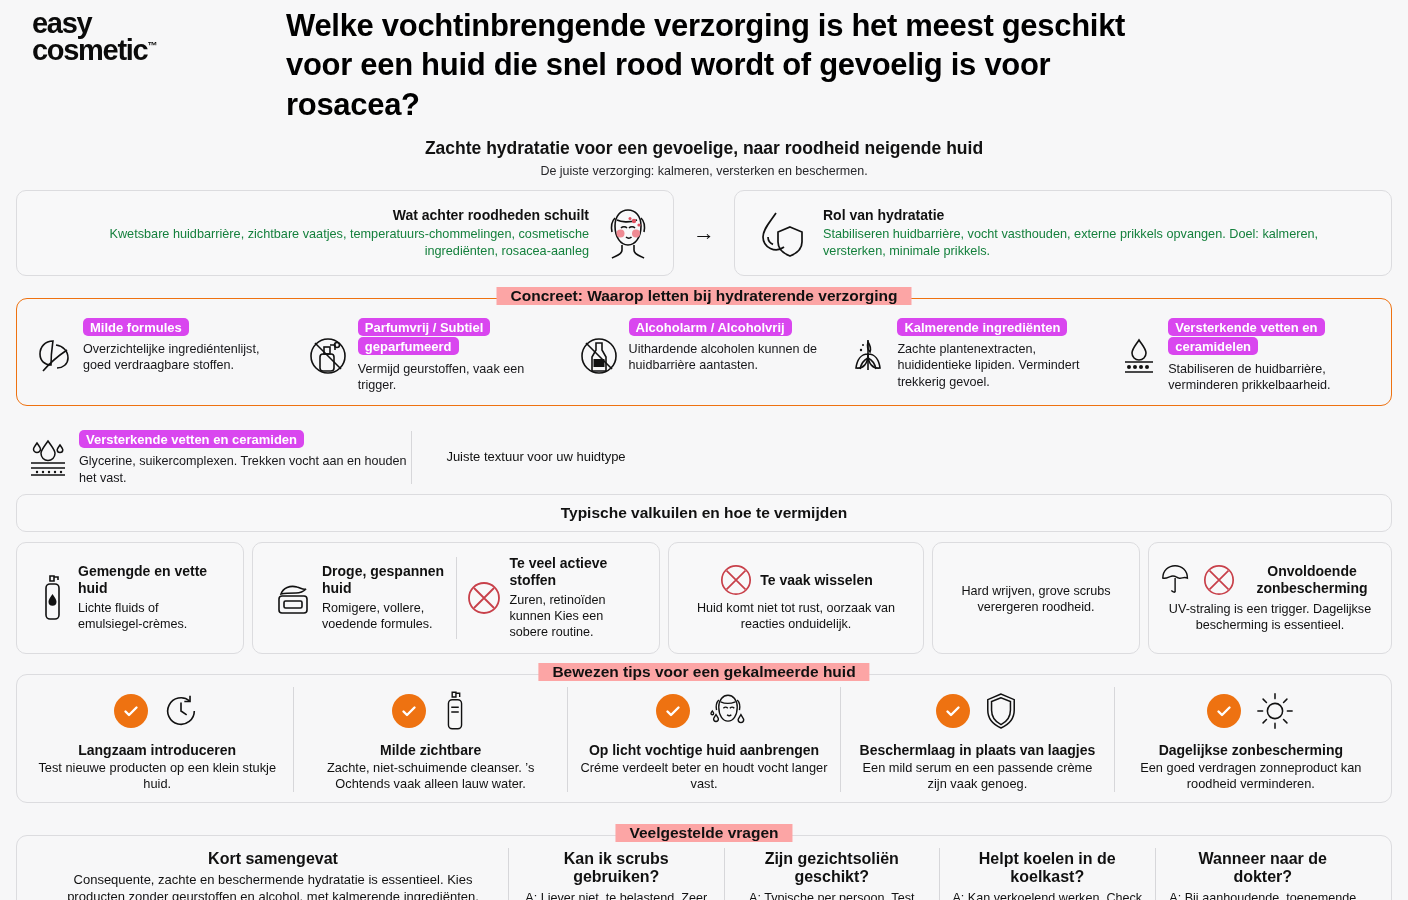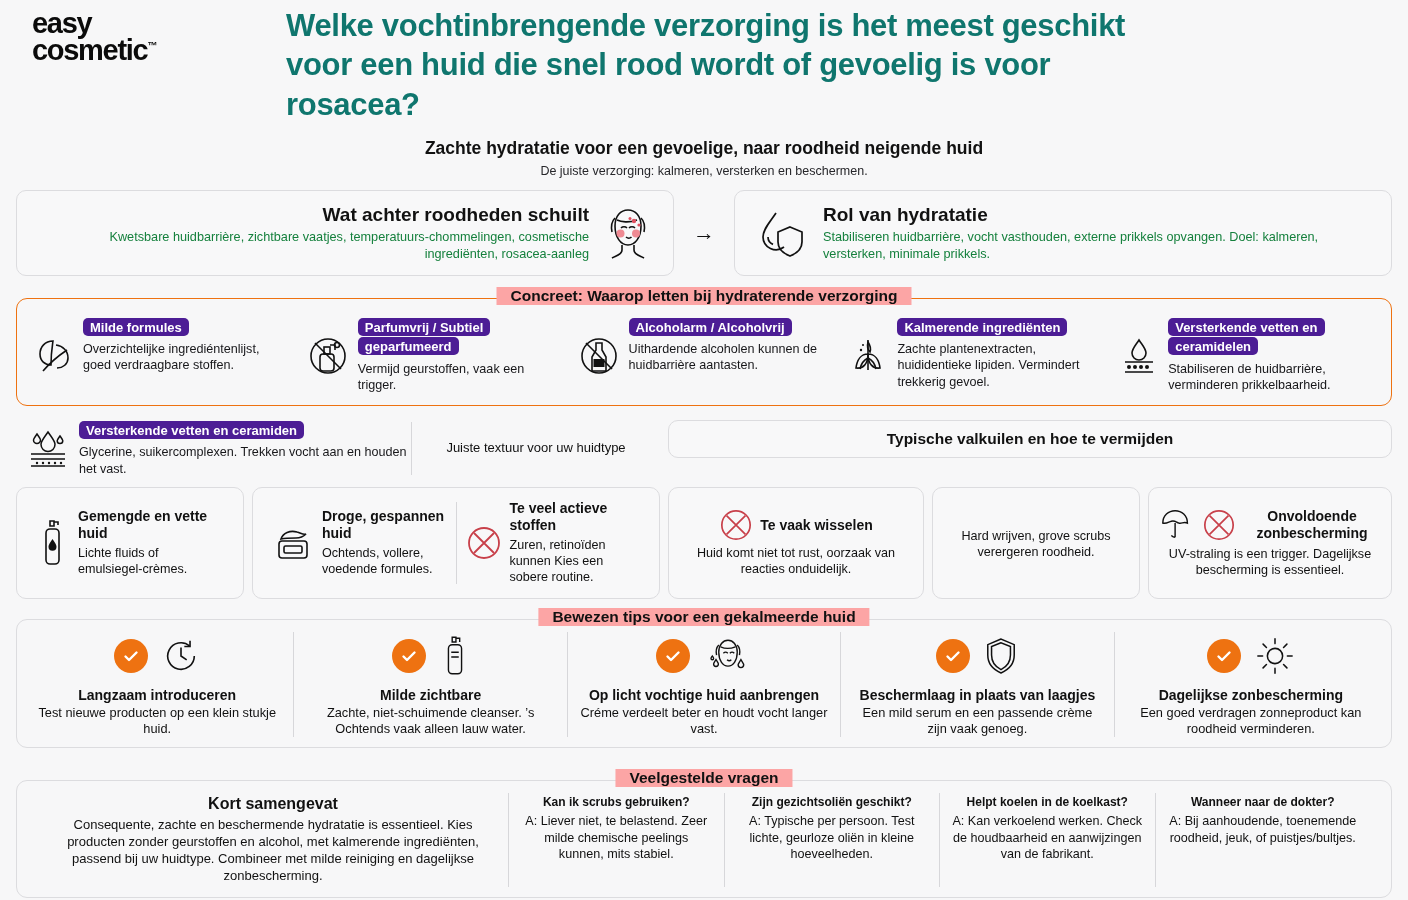--- a/index.html
+++ b/index.html
@@ -16,35 +16,35 @@
   .header { display: flex; align-items: flex-start; padding-top: 6px; }
   .logo { width: 270px; flex: none; padding-left: 16px; padding-top: 4px; }
   .logo-text {
     font-weight: 800; font-size: 29px; line-height: 0.92;
     letter-spacing: -1.3px; color: #0b0b0b;
   }
   .logo-text sup { font-size: 10px; vertical-align: super; letter-spacing: 0; }
   .title-wrap { flex: 1; padding-right: 220px; }
   h1 {
     font-size: 31px; font-weight: 700; line-height: 1.27;
-    letter-spacing: -0.3px; color: #0f766e;
+    letter-spacing: -0.3px; color: #000000;
   }
   .subtitle { text-align: center; font-size: 17.5px; font-weight: 700; margin-top: 14px; }
   .subtitle-2 { text-align: center; font-size: 12.5px; margin-top: 5px; color: #26262a; }
 
   
   .panel {
     border: 1px solid #dcdcdf; border-radius: 10px; background: #f8f8f9;
   }
 
   
   .r1 { margin-top: 12px; display: flex; gap: 8px; align-items: stretch; }
   .r1 .panel { flex: 1; display: flex; align-items: center; padding: 10px 18px; min-height: 86px; }
   .cell-txt { flex: 1; }
-  .cell-txt h3 { font-size: 19px; font-weight: 700; margin-bottom: 3px; }
+  .cell-txt h3 { font-size: 14px; font-weight: 700; margin-bottom: 3px; }
   .cell-txt p { font-size: 12.7px; line-height: 1.32; color: #15803d; }
   .t-right { text-align: right; }
   .arrow-col { display: flex; align-items: center; justify-content: center; width: 44px; flex: none; }
   .arrow { font-size: 22px; color: #111; line-height: 1; }
   .ic { flex: none; display: flex; align-items: center; justify-content: center; }
 
   
   .fieldset {
     position: relative; border: 1.6px solid #ee7211; border-radius: 11px;
     margin-top: 22px; padding: 18px 10px 12px;
@@ -52,28 +52,28 @@
   .fieldset > .legend {
     position: absolute; top: -12px; left: 50%; transform: translateX(-50%);
     background: #fca5a5; padding: 0 14px; font-size: 15.5px; font-weight: 700; white-space: nowrap;
   }
   .fieldset.grey { border-color: #dcdcdf; }
   .feat-row { display: flex; }
   .feat { flex: 1; display: flex; gap: 8px; padding: 0 8px; }
   .feat .ic { padding-top: 2px; }
   .feat-body { flex: 1; }
   .tag {
-    display: inline; background: #4c1d95; color: #fff; font-weight: 700;
+    display: inline; background: #d946ef; color: #fff; font-weight: 700;
     font-size: 13px; line-height: 1.45; padding: 1.5px 7px; border-radius: 5px;
     box-decoration-break: clone; -webkit-box-decoration-break: clone;
   }
   .feat-body p { font-size: 12.6px; line-height: 1.3; margin-top: 4px; color: #17171a; }
 
   
-  .r3 { display: flex; gap: 8px; margin-top: 14px; align-items: stretch; }
+  .r3 { display: flex; gap: 8px; margin-top: 23px; align-items: stretch; flex-direction: column; }
   .left3 { width: 644px; flex: none; display: flex; align-items: center; }
   .cera { display: flex; gap: 9px; width: 395px; padding-left: 10px; }
   .vdiv { width: 1px; background: #d7d7da; align-self: stretch; margin: 2px 0; }
   .texture { flex: 1; text-align: center; font-size: 13px; font-weight: 400; line-height: 1.3; }
   .right3 { flex: 1; }
   .right3 .panel { height: 38px; display: flex; align-items: center; justify-content: center;
                    font-size: 15.5px; font-weight: 700; }
 
   
   .r4 { display: flex; gap: 8px; margin-top: 10px; align-items: stretch; }
@@ -97,21 +97,21 @@
   .tip-icons { display: flex; align-items: center; justify-content: center; gap: 14px; height: 44px; }
   .check { width: 34px; height: 34px; border-radius: 50%; background: #ee7211;
            display: flex; align-items: center; justify-content: center; flex: none; }
   .tip h4 { font-size: 14px; font-weight: 700; margin-top: 9px; }
   .tip p { font-size: 12.8px; line-height: 1.28; margin-top: 2px; }
 
   
   .faq { display: flex; margin-top: 2px; align-items: flex-start; }
   .faq-col { padding: 2px 12px; text-align: center; }
   .f-w1 { width: 470px; flex: none; }
-  .faq-col h4 { font-size: 12px; font-weight: 700; }
+  .faq-col h4 { font-size: 16px; font-weight: 700; }
   .faq-col p { font-size: 12.6px; line-height: 1.3; margin-top: 4px; }
   .sum h4 { font-size: 16px; }
   .sum p { font-size: 13px; }
   .vdiv2 { width: 1px; background: #d7d7da; align-self: stretch; min-height: 62px; }
   svg { display: block; }
 </style>
 </head>
 <body>
 
 <div class="page">
@@ -325,21 +325,21 @@
           <svg width="42" height="44" viewBox="0 0 42 44">
               <g fill="none" stroke="#111" stroke-width="1.6">
             <path d="M9 18c2-6 9-9 16-7 4 1 6 3 9 2-3 3-6 4-10 4-6 0-10 0-15 1z"></path>
             <rect x="7" y="20" width="28" height="17" rx="3"></rect>
             <rect x="12" y="25" width="18" height="7" rx="1.5"></rect>
               </g>
             </svg>
         </div>
         <div>
           <div class="ctitle">Droge, gespannen huid</div>
-          <div class="ctext">Ochtends, vollere, voedende formules.</div>
+          <div class="ctext">Romigere, vollere, voedende formules.</div>
         </div>
       </div>
       <div class="vdiv"></div>
       <div class="subcell">
         <div class="ic">
           <svg width="36" height="36" viewBox="0 0 36 36">
               <g fill="none" stroke="#c8404a" stroke-width="1.8">
             <circle cx="18" cy="18" r="15"></circle>
                 <path d="M8 8l20 20M28 8L8 28"></path>
               </g>

